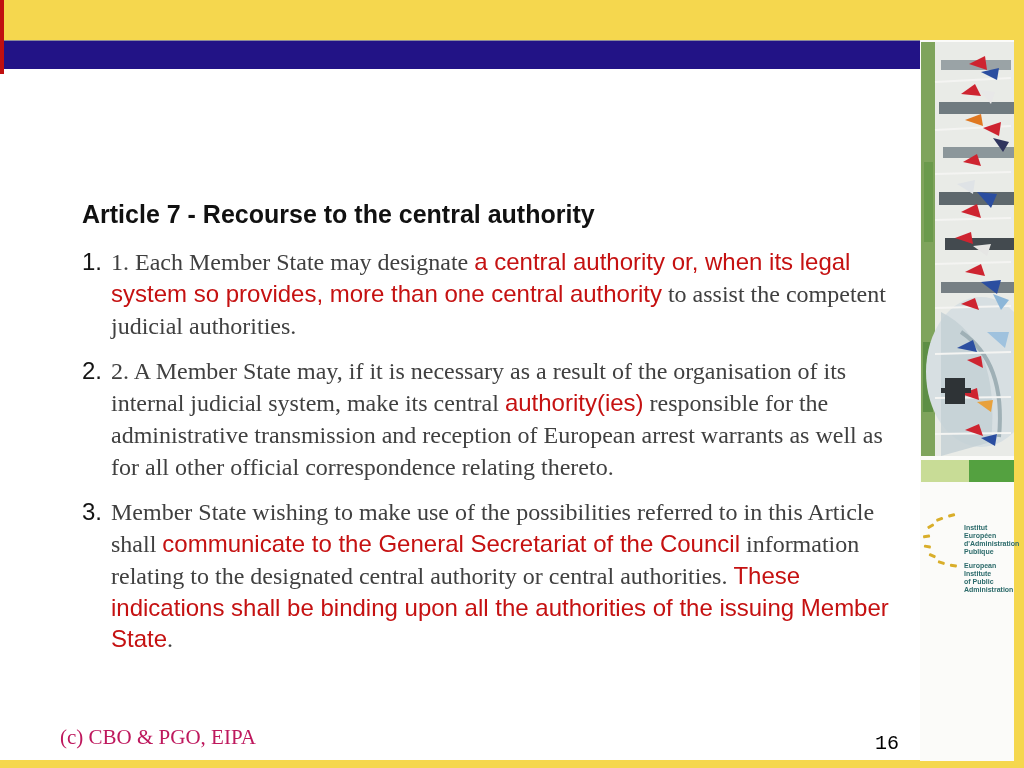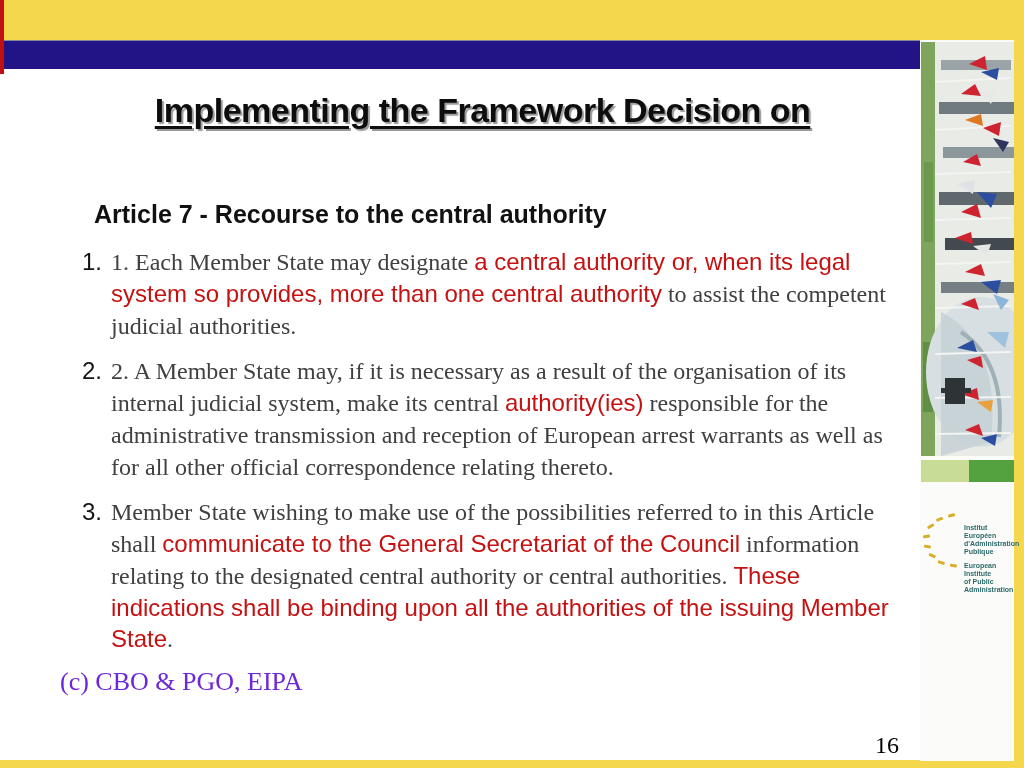--- a/index.html
+++ b/index.html
@@ -30,51 +30,50 @@
   .slide-title{
     position:absolute;left:60px;top:92px;width:845px;text-align:center;
     font-size:34px;font-weight:bold;color:#0d0d0d;line-height:37px;
     text-decoration:underline;text-underline-offset:4px;
     text-shadow:2px 2px 1px #9a9a9a;
     letter-spacing:-0.5px;
   }
 
   
   .subtitle{
-    position:absolute;left:94px;top:200px;width:820px;
+    position:absolute;left:82px;top:200px;width:820px;
     font-size:25px;font-weight:bold;color:#111;
   }
   .article-list{position:absolute;left:82px;top:246px;width:815px;font-size:24px;color:#141414;}
   .list-item{display:flex;margin-bottom:13px;line-height:31px;}
   .list-item .num{flex:0 0 29px;}
   .list-item .txt{flex:1;}
   .seg-red{color:#C51111;}
   .seg-black{color:#404040;font-family:Liberation Serif, serif;}
 
   
   .footer-credit{
-    position:absolute;left:60px;top:668px;width:400px;
-    font-family:"Liberation Serif", serif;font-size:26px;color:#6d28d9;line-height:27px;
+    position:absolute;left:60px;top:724px;width:400px;
+    font-family:"Liberation Serif", serif;font-size:21px;color:#be185d;line-height:27px;
   }
   .page-number{
     position:absolute;left:875px;top:732px;
-    font-family:Liberation Serif, serif;font-size:24px;color:#000;
+    font-family:Liberation Mono, monospace;font-size:20px;color:#000;
   }
 </style>
 </head>
 <body>
 
 <div class="top-yellow-band"></div>
 <div class="top-navy-band"></div>
 <div class="left-red-strip"></div>
 <div class="right-yellow-strip"></div>
 <div class="bottom-yellow-strip"></div>
 
 <div class="slide-title">
-  <div>Implementing the Framework Decision on</div>
 </div>
 
 <div class="subtitle">Article 7 - Recourse to the central authority</div>
 
 <div class="article-list">
     <div class="list-item">
       <span class="num">1.</span>
       <span class="txt"><span class="seg-black">1. Each Member State may designate </span><span class="seg-red">a central authority or, when its legal system so provides, more than one central authority</span><span class="seg-black"> to assist the competent judicial authorities.</span></span>
     </div>
     <div class="list-item">

